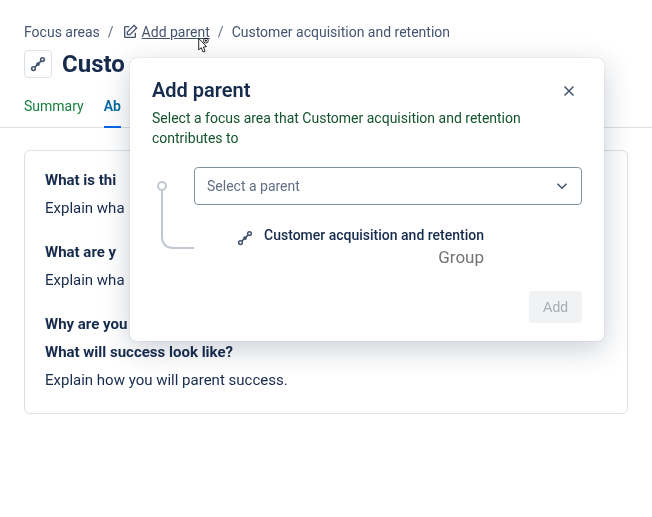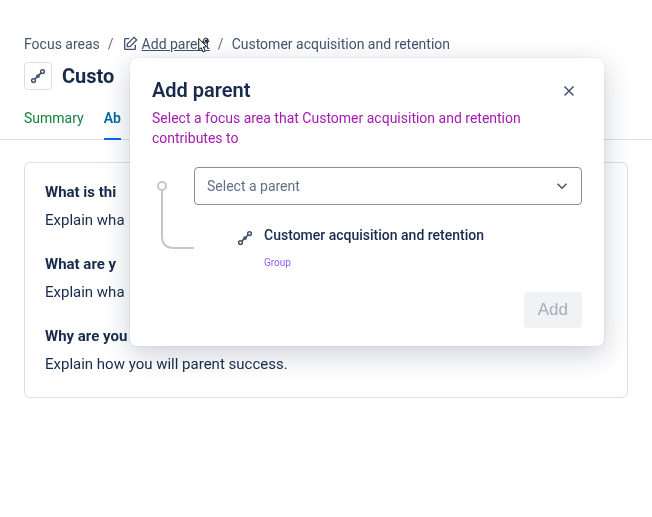--- a/index.html
+++ b/index.html
@@ -11,39 +11,39 @@
     width: 652px;
     height: 517px;
     overflow: hidden;
     position: relative;
   }
   
   .breadcrumb {
     display: flex;
     align-items: center;
     gap: 8px;
-    padding: 36px 24px 10px 24px;
+    padding: 24px 24px 10px 24px;
     font-size: 14px;
     color: #44546F;
   }
   .breadcrumb .sep { color: #626F86; }
   .breadcrumb a { color: #44546F; text-decoration: none; }
   .crumb-parent { display: inline-flex; align-items: center; gap: 4px; text-decoration: underline; color:#44546F; cursor:pointer;}
   .crumb-parent svg { width:16px; height:16px; }
   
   .title-row {
     display: flex; align-items: center; gap: 10px;
     padding: 0 24px 12px 24px;
   }
   .title-icon {
     width: 28px; height: 28px; border:1px solid #DCDFE4; border-radius:4px;
     display:flex; align-items:center; justify-content:center;
   }
   .title-icon svg { width:18px; height:18px; color:#44546F; }
-  .page-title { font-size: 20px; font-weight:700; margin:0; color:#172B4D;}
+  .page-title { font-size: 24px; font-weight:700; margin:0; color:#172B4D;}
   
   .tabs {
     display:flex; gap:20px; padding:0 24px; border-bottom:1px solid #DCDFE4;
     font-size:14px;
   }
   .tab { padding:8px 0 12px 0; color:#15803d; cursor:pointer; }
   .tab.active { color:#0369a1; font-weight:600; border-bottom:2px solid #0C66E4; margin-bottom:-1px;}
   
   .card {
     margin:22px 24px; border:1px solid #DCDFE4; border-radius:6px;
@@ -54,46 +54,46 @@
   .a:last-child { margin-bottom:0;}
   
   .modal {
     position:absolute; left:130px; top:58px; width:474px;
     background:#fff; border-radius:6px;
     box-shadow: 0 8px 28px rgba(9,30,66,0.22), 0 0 1px rgba(9,30,66,0.3);
     padding:20px 22px 18px 22px;
   }
   .modal-header { display:flex; align-items:flex-start; justify-content:space-between;}
   .modal-title { font-size:20px; font-weight:600; margin:0 0 6px 0; color:#172B4D;}
-  .modal-desc { font-size:14px; color:#a21caf; margin:0 0 18px 0; line-height:1.45;}
+  .modal-desc { font-size:14px; color:#14532d; margin:0 0 18px 0; line-height:1.45;}
   .close-btn { background:none; border:none; cursor:pointer; padding:4px; color:#44546F;}
   .close-btn svg { width:18px; height:18px;}
   
-  .tree { position:relative; padding-left:42px; min-height:96px;}
+  .tree { position:relative; padding-left:42px; min-height:96px;text-align:right;}
   .tree-svg { position:absolute; left:0; top:0; width:42px; height:96px; }
   .tree-row-top { height:38px; display:flex; align-items:center;}
   .tree-row-bot { display:flex; gap:10px; padding-top:22px; padding-left:42px;}
   
   .select {
     flex:1; height:38px; border:1px solid #8590A2; border-radius:4px;
     background:#fff; display:flex; align-items:center; justify-content:space-between;
     padding:0 10px 0 12px; cursor:pointer;
   }
   .select-placeholder { color:#626F86; font-size:14px; }
   .select svg { width:18px; height:18px; color:#44546F;}
   
   .graph-icon { width:18px; height:18px; color:#44546F; flex-shrink:0; margin-top:2px;}
   .child-text { display:flex; flex-direction:column; }
   .child-name { font-size:14px; color:#172B4D; font-weight:500;}
-  .child-sub { font-size:10px; color:#8b5cf6; margin-top:14px;}
+  .child-sub { font-size:17px; color:#737373; margin-top:4px;}
   
   .modal-footer { display:flex; justify-content:flex-end; margin-top:24px;}
   .add-btn {
     background:#091E420F; color:#A5ADBA; border:none;
-    border-radius:4px; padding:8px 14px; font-size:17px; font-weight:500;
+    border-radius:4px; padding:8px 14px; font-size:14px; font-weight:500;
     cursor:not-allowed;
   }
   
   .cursor {
     position:absolute; left:194px; top:37px; width:18px; height:20px;
     pointer-events:none;
   }
 </style>
 </head>
 <body>
@@ -131,20 +131,21 @@
 
 <div class="card">
   <p class="q">What is thi</p>
   <p class="a">Explain wha</p>
 
   <p class="q">What are y</p>
   <p class="a">Explain wha</p>
 
   <p class="q">Why are you doing it?</p>
 
+  <p class="q">What will success look like?</p>
   <p class="a">Explain how you will parent success.</p>
 </div>
 
 <div class="modal">
   <div class="modal-header">
     <h2 class="modal-title">Add parent</h2>
     <button class="close-btn">
       <svg viewBox="0 0 24 24" fill="none" stroke="currentColor" stroke-width="2">
           <path d="M6 6l12 12M18 6L6 18"></path>
         </svg>

